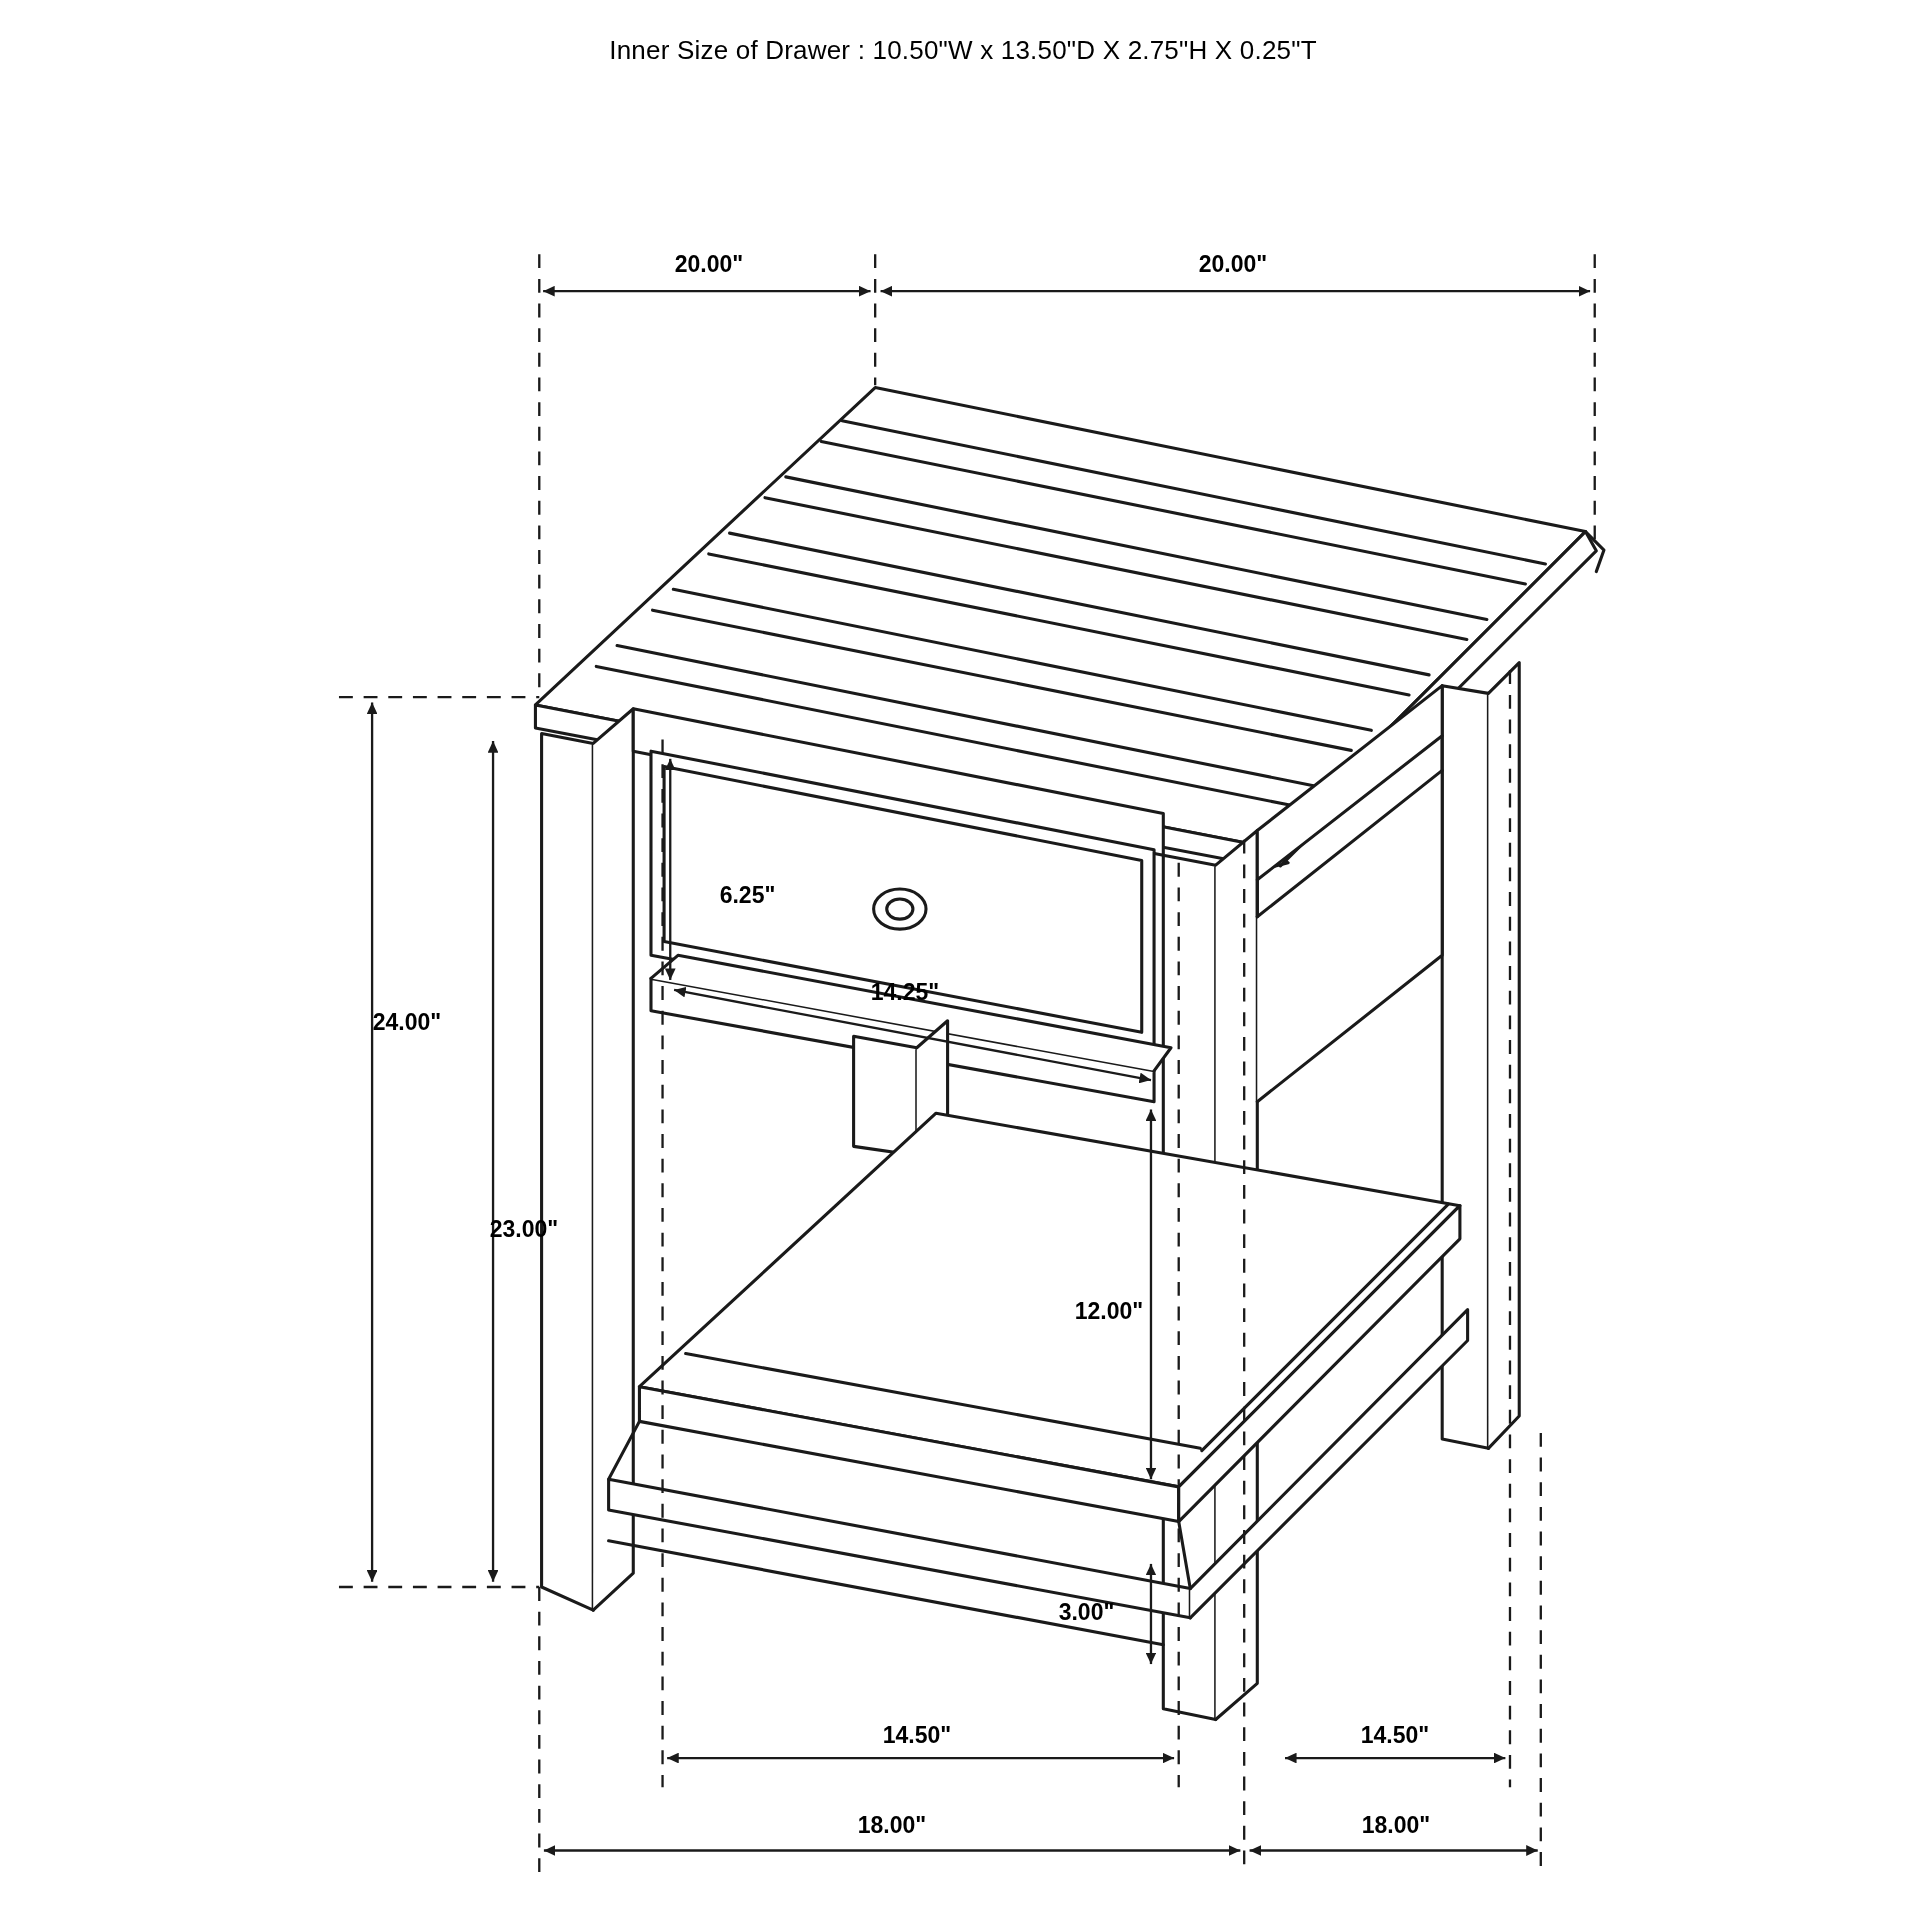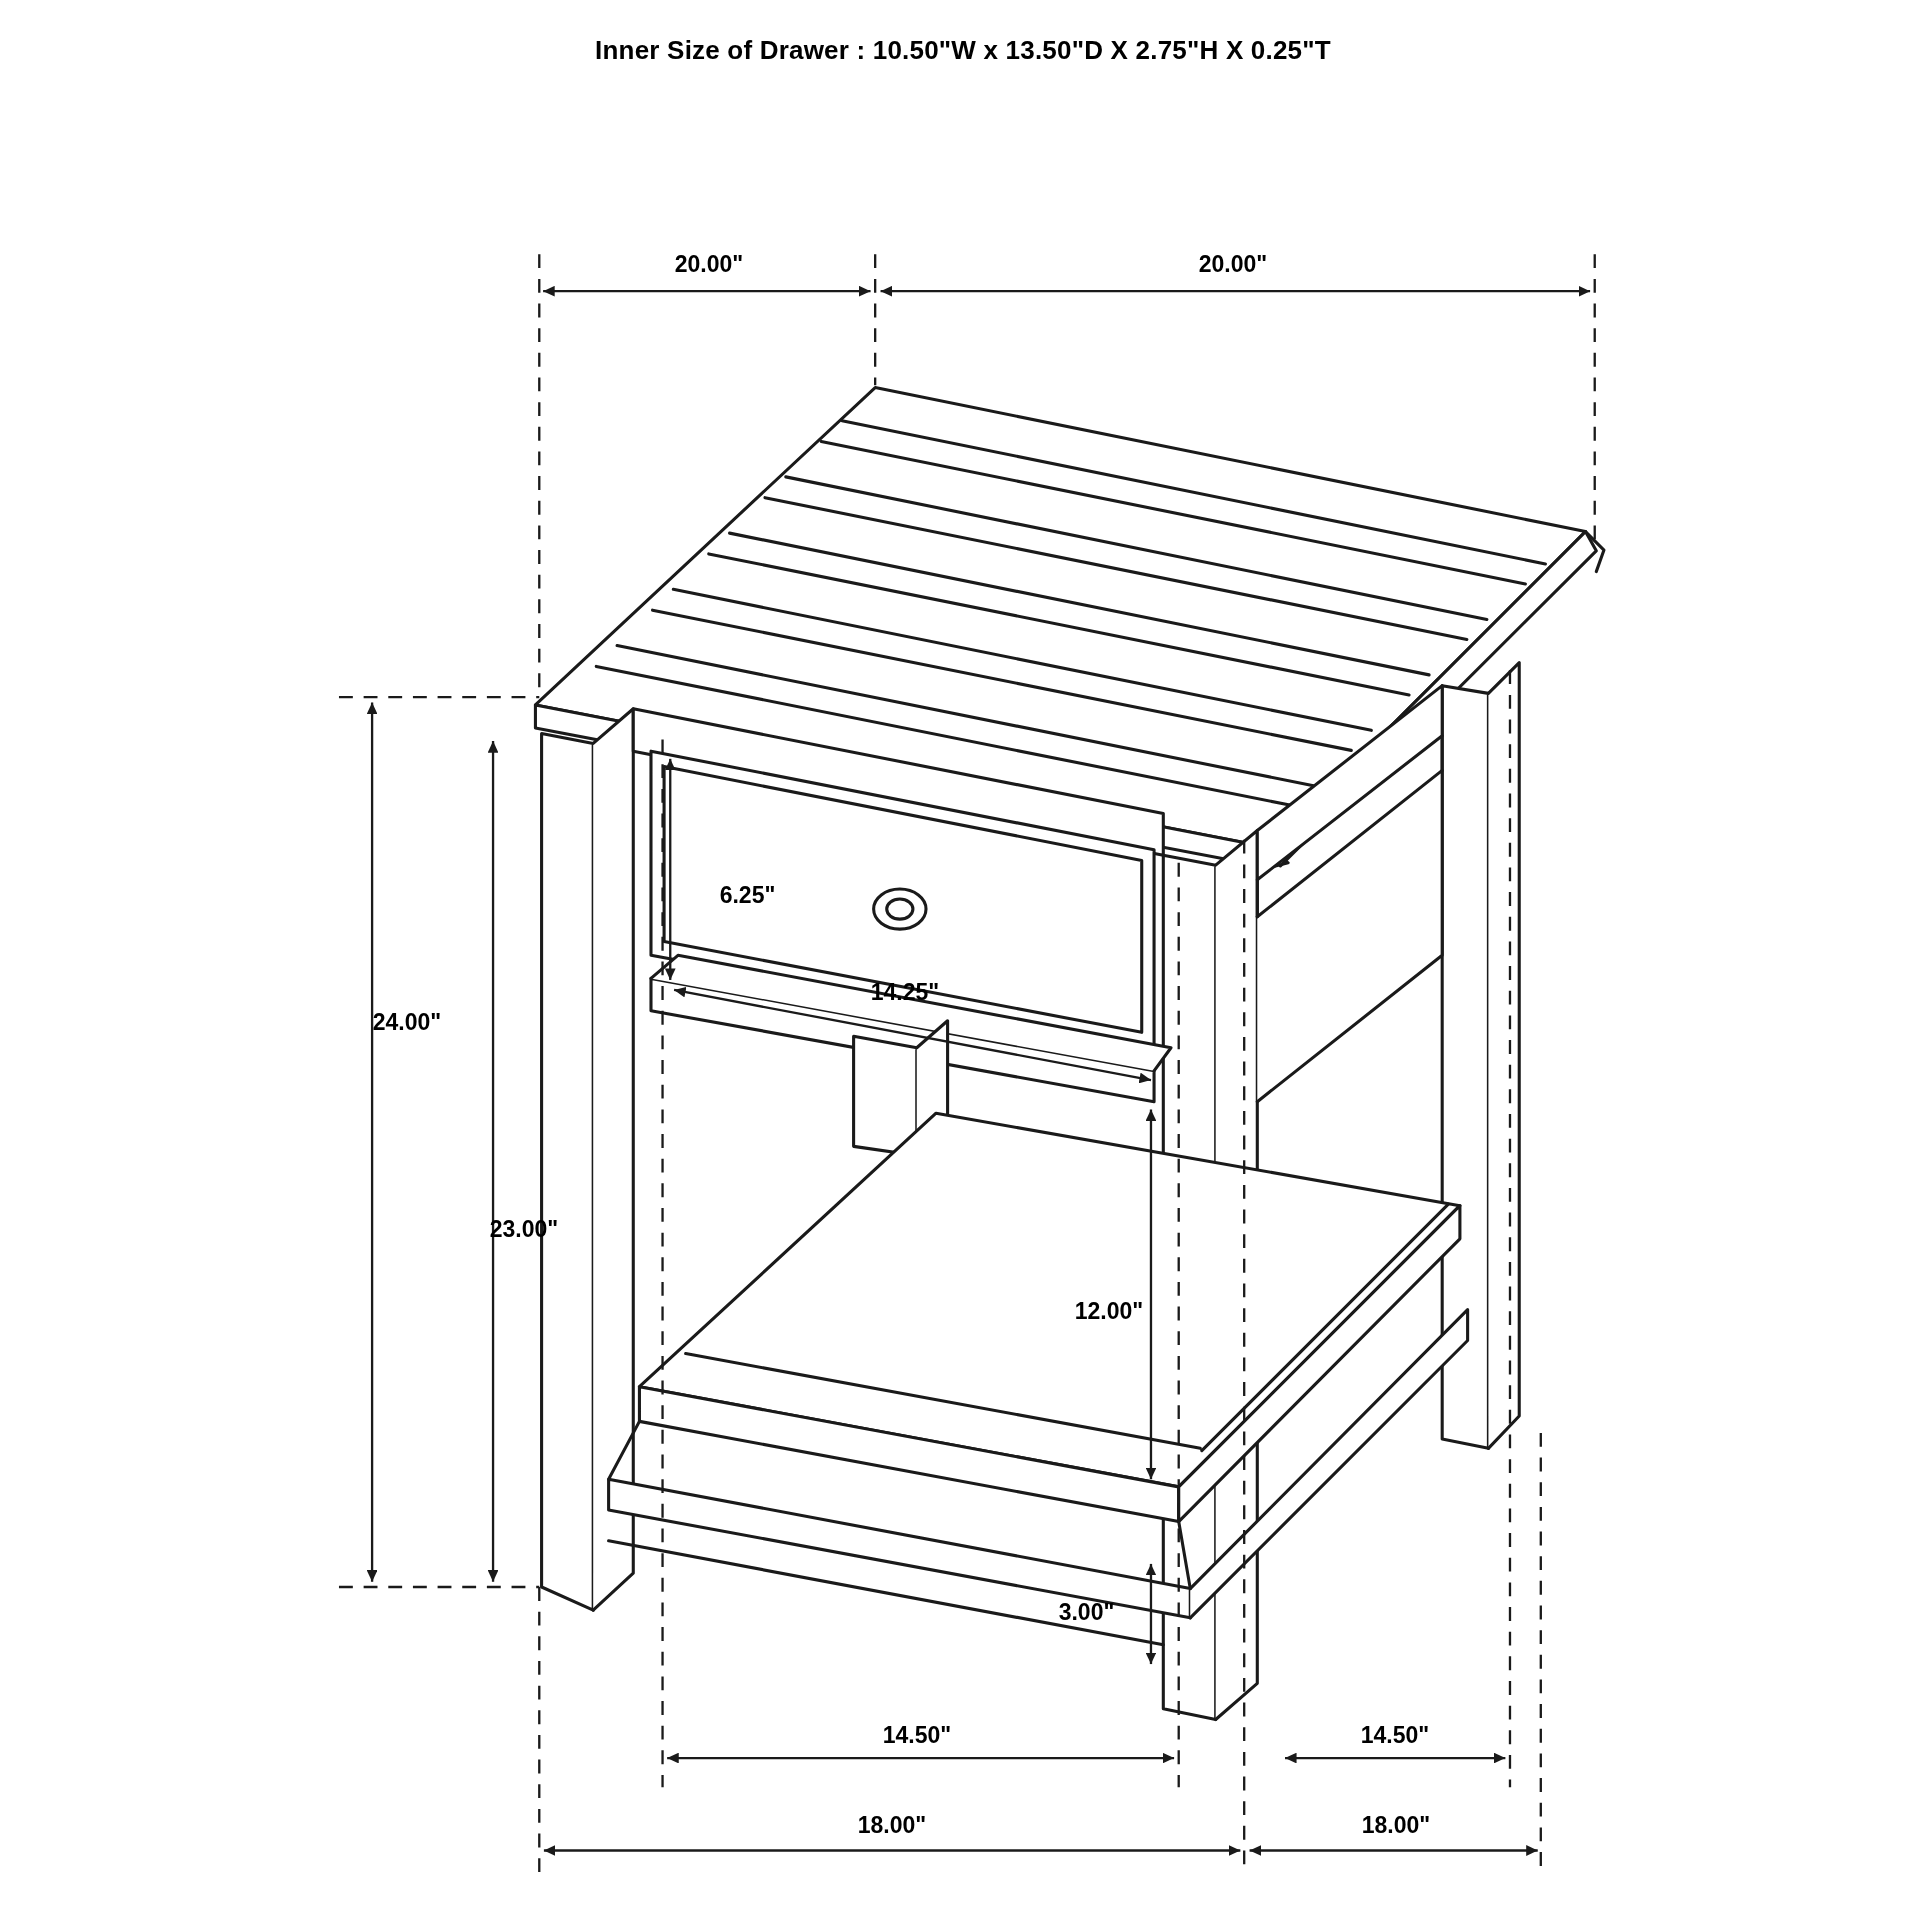--- a/index.html
+++ b/index.html
@@ -21,21 +21,21 @@
     width: 1926px;
     height: 1926px;
   }
   .title {
     position: absolute;
     left: 0;
     top: 35px;
     width: 1926px;
     text-align: center;
     font-size: 26px;
-    font-weight: bold;
+    font-weight: normal;
     letter-spacing: 0.2px;
   }
   svg.canvas {
     position: absolute;
     left: 0; top: 0;
     width: 1926px;
     height: 1926px;
   }
   .dimlabel {
     position: absolute;

